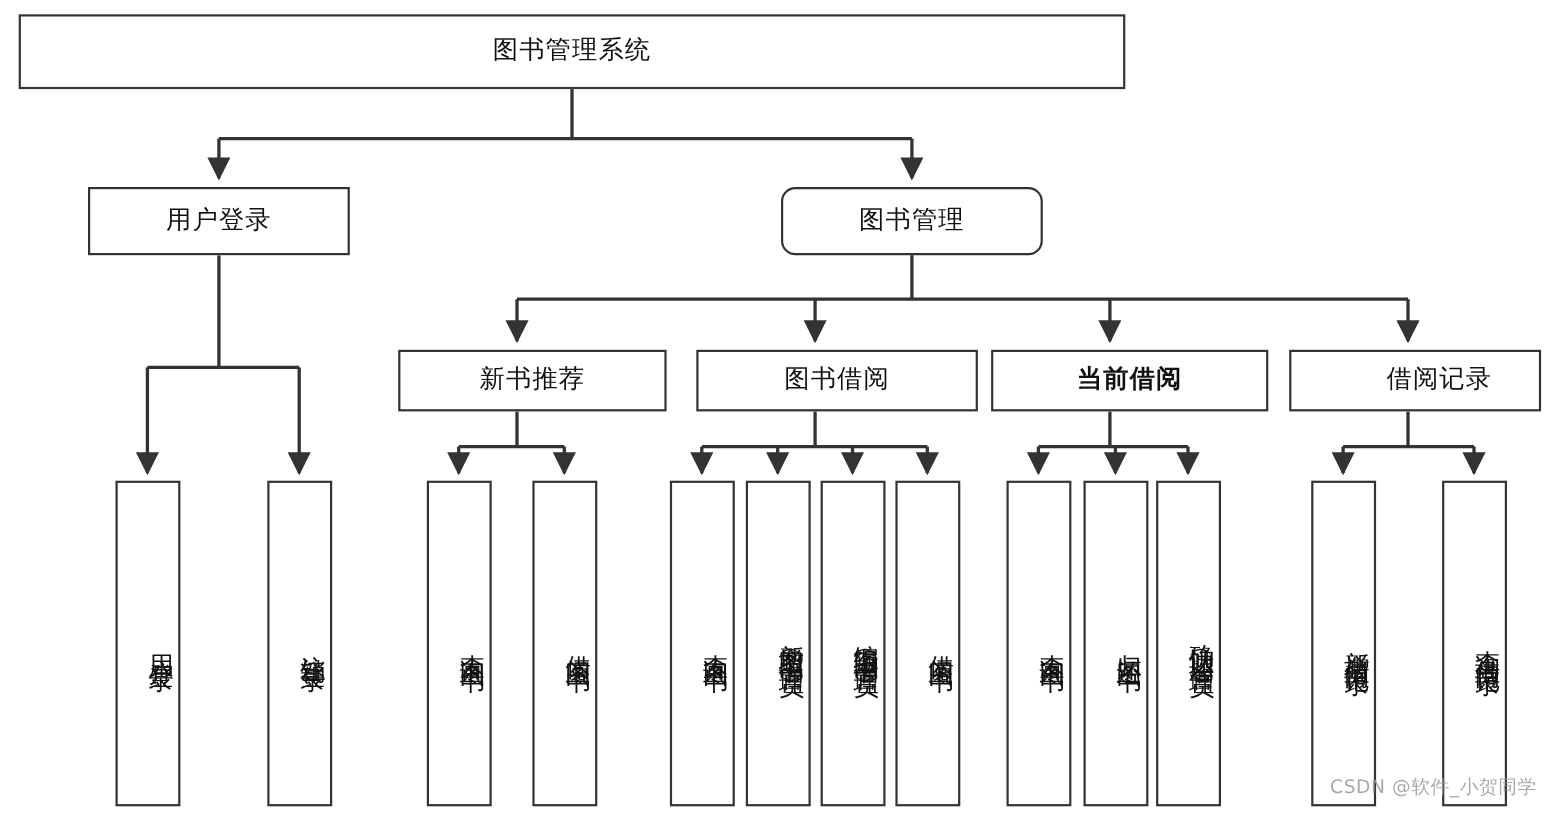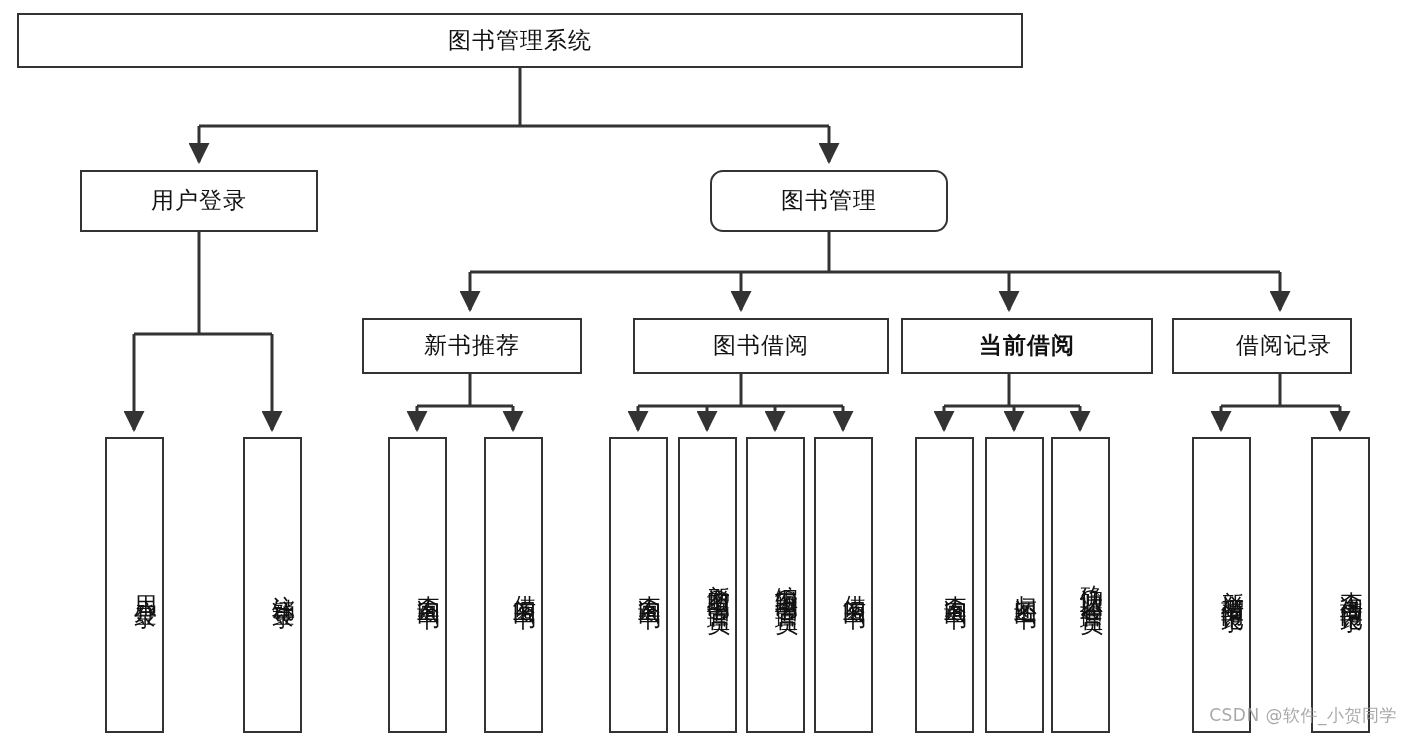--- a/index.html
+++ b/index.html
@@ -120,41 +120,41 @@
       <path d="M 1014 406 L 1014 430" marker-end="url(#arrow)"></path>
       <path d="M 1080 406 L 1080 430" marker-end="url(#arrow)"></path>
 
       <path d="M 1280 374 L 1280 406"></path>
       <path d="M 1221 406 L 1340 406"></path>
       <path d="M 1221 406 L 1221 430" marker-end="url(#arrow)"></path>
       <path d="M 1340 406 L 1340 430" marker-end="url(#arrow)"></path>
     </g>
   </svg>
 
-  <div class="node root horiz" style="left:17px; top:13px; width:1006px; height:55px;">
+  <div class="node root horiz" style="left:17px; top:13px; width:1006px; height:68px;">
     <span>图书管理系统</span>
   </div>
 
   <div class="node horiz" style="left:80px; top:170px; width:238px; height:62px;">
     <span>用户登录</span>
   </div>
   <div class="node horiz" style="left:710px; top:170px; width:238px; height:62px;border-radius:13px;">
     <span>图书管理</span>
   </div>
 
-  <div class="node horiz" style="left:362px; top:318px; width:220px; height:56px;">
+  <div class="node horiz" style="left:362px; top:318px; width:244px; height:56px;">
     <span>新书推荐</span>
   </div>
   <div class="node horiz" style="left:633px; top:318px; width:256px; height:56px;">
     <span>图书借阅</span>
   </div>
   <div class="node horiz" style="left:901px; top:318px; width:252px; height:56px;font-weight:bold;">
     <span>当前借阅</span>
   </div>
-  <div class="node horiz" style="left:1172px; top:318px; width:180px; height:56px;padding-left:44px;">
+  <div class="node horiz" style="left:1172px; top:318px; width:229px; height:56px;padding-left:44px;">
     <span>借阅记录</span>
   </div>
 
   <div class="node vert" style="left:105px; top:437px; width:59px; height:296px;">
     <span class="vlabel">用户登录</span>
   </div>
   <div class="node vert" style="left:243px; top:437px; width:59px; height:296px;">
     <span class="vlabel">注销登录</span>
   </div>
 

